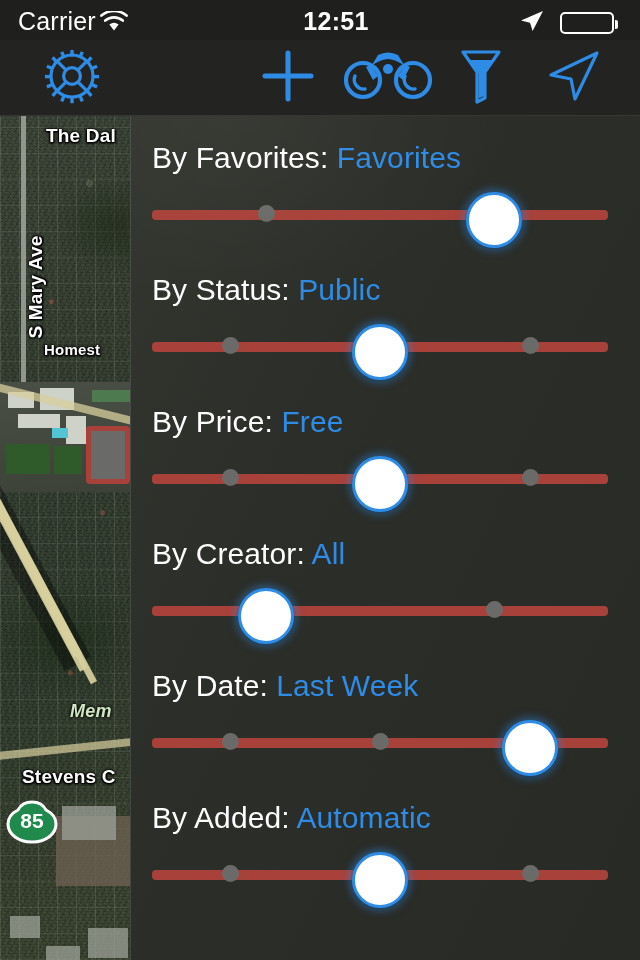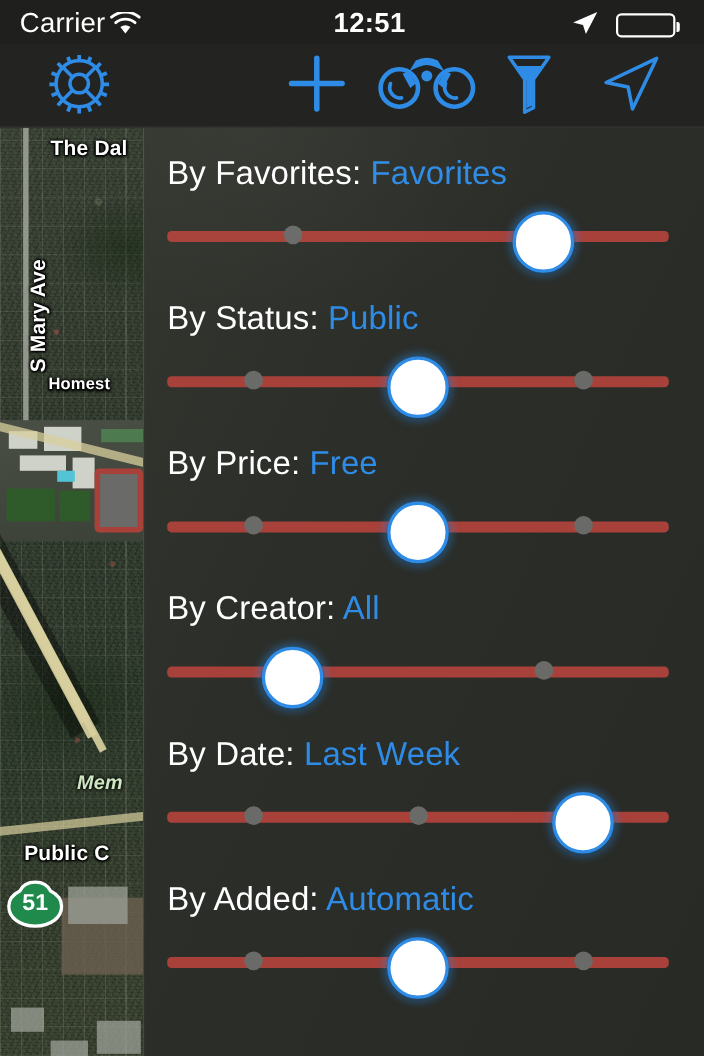--- a/index.html
+++ b/index.html
@@ -236,27 +236,27 @@
     <div class="lot" style="left:56px;  top:700px; width:80px; height:70px;"></div>
     <div class="roof" style="left:62px;  top:690px; width:54px; height:34px;"></div>
     <div class="roof" style="left:10px;  top:800px; width:30px; height:22px;"></div>
     <div class="roof" style="left:46px;  top:830px; width:34px; height:26px;"></div>
     <div class="roof" style="left:88px;  top:812px; width:40px; height:30px;"></div>
 
     <div class="maplabel" id="lbl-dale">The Dal</div>
     <div class="maplabel" id="lbl-smary">S Mary Ave</div>
     <div class="maplabel" id="lbl-homestead">Homest</div>
     <div class="maplabel" id="lbl-memorial">Mem</div>
-    <div class="maplabel" id="lbl-stevens">Public C</div>
+    <div class="maplabel" id="lbl-stevens">Stevens C</div>
 
     <div id="shield">
       <svg width="52" height="44" viewBox="0 0 52 44">
         <path d="M26 2 C34 2 38 6 40 10 C44 12 50 16 50 24 C50 34 40 42 26 42 C12 42 2 34 2 24 C2 16 8 12 12 10 C14 6 18 2 26 2 Z" fill="#1f8a4c" stroke="#ffffff" stroke-width="3"></path>
       </svg>
-      <div class="num">51</div>
+      <div class="num">85</div>
     </div>
 
   </div>
 
   <div id="panel">
       <div class="row" style="top: 25px;">
         <div class="rlabel"><span>By Favorites: </span><span class="rvalue">Favorites</span></div>
         <div class="slider">
           <div class="track"></div>
           <div class="tick" style="left: 114px;"></div>

